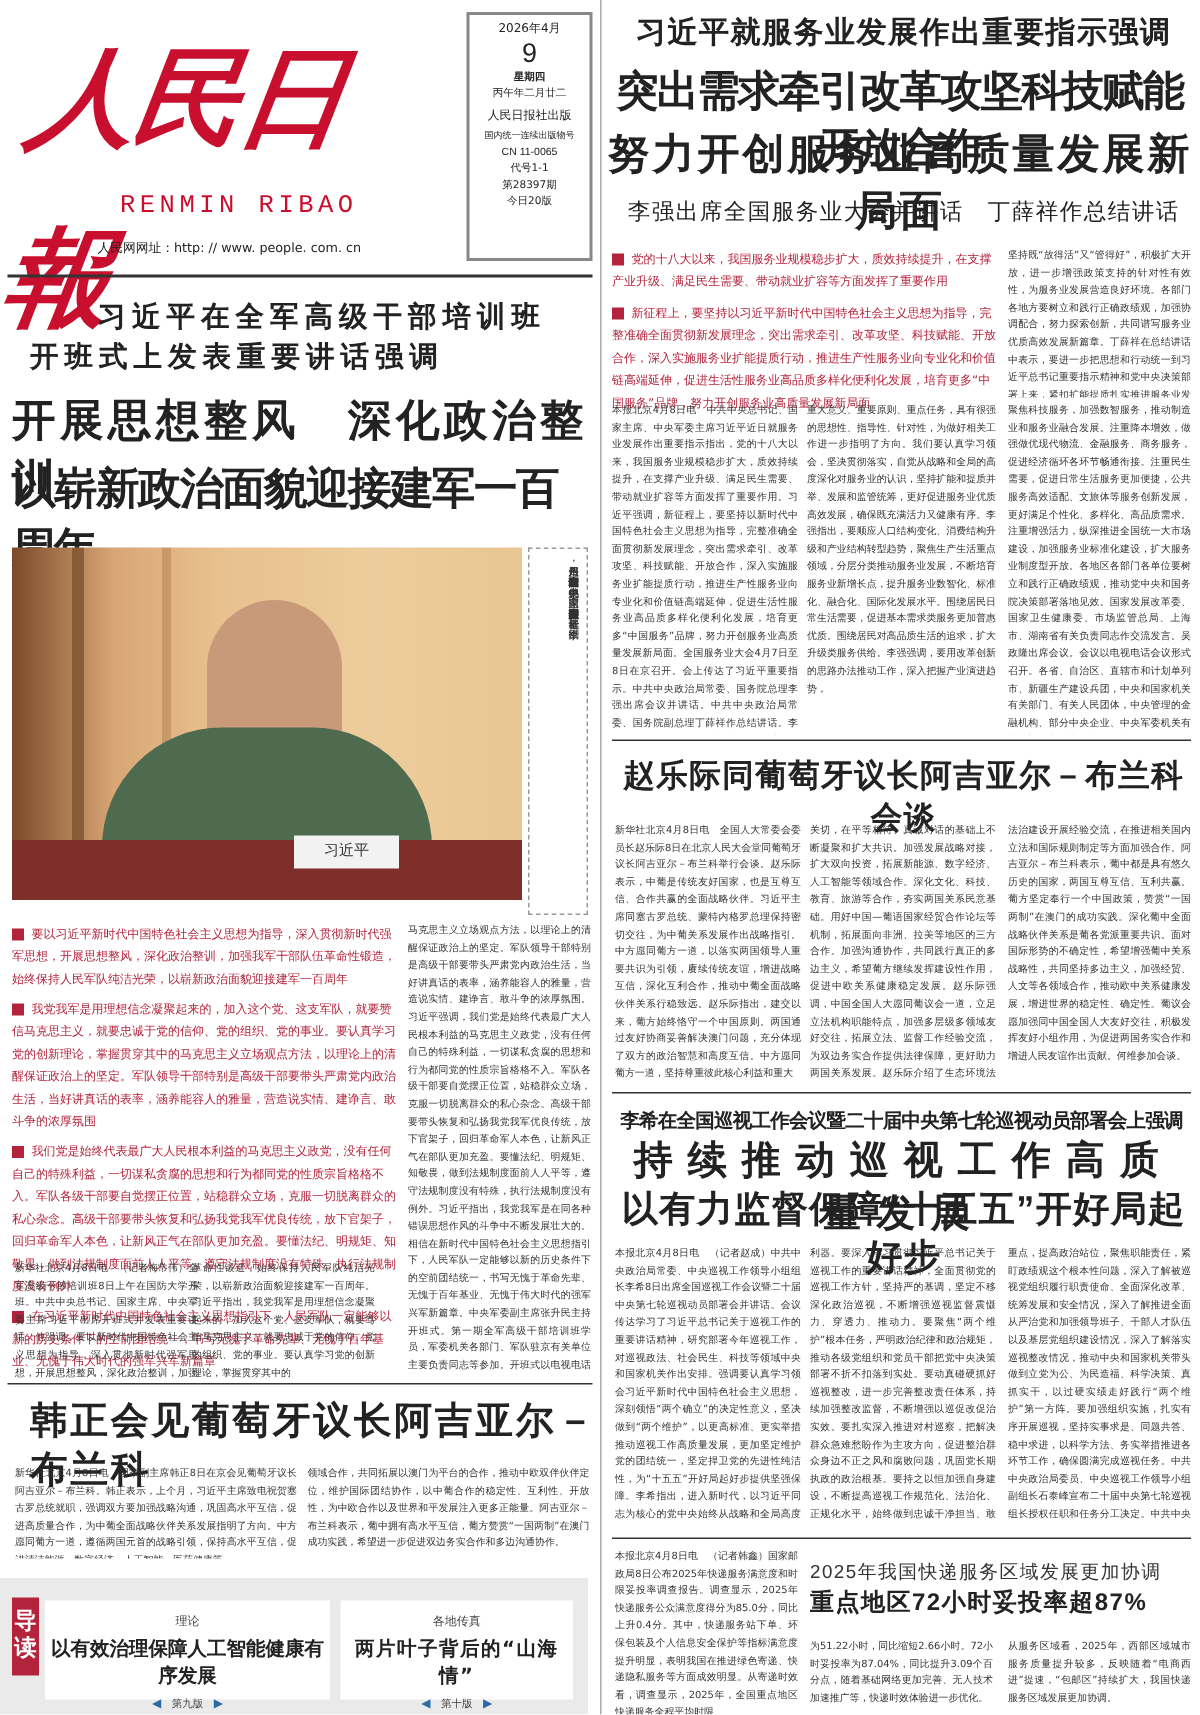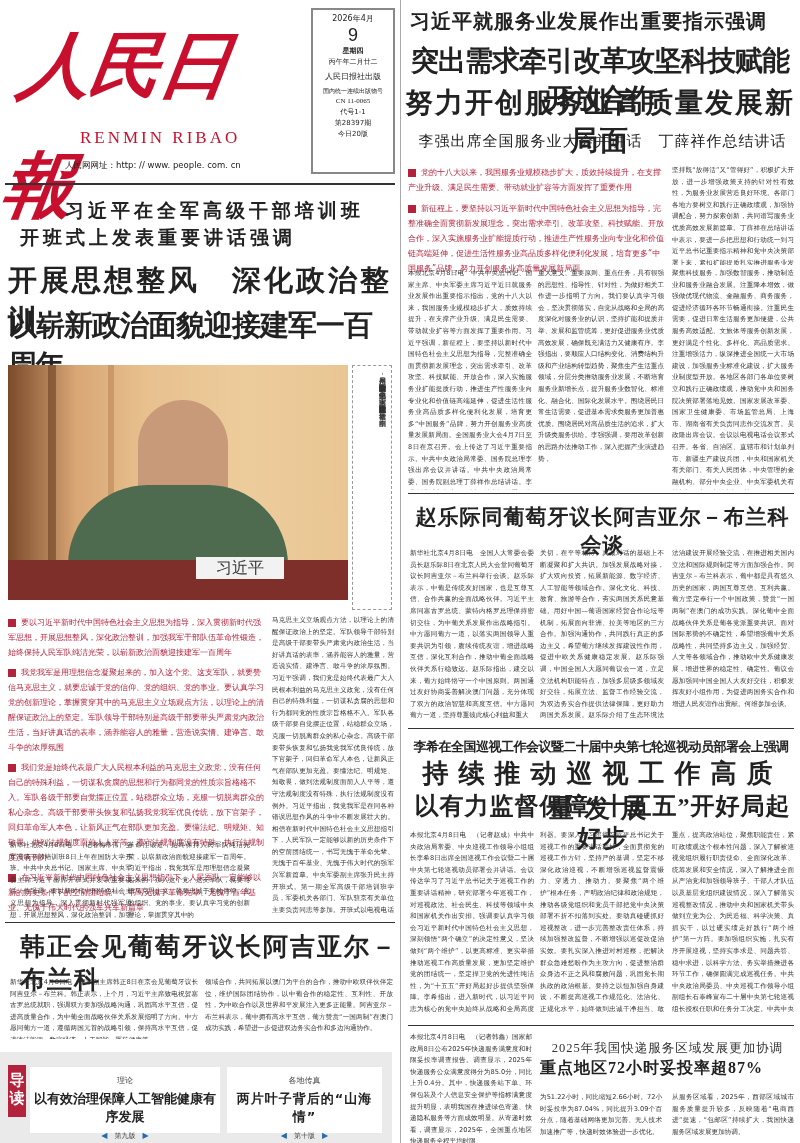--- a/index.html
+++ b/index.html
@@ -1,26 +1,26 @@
 <!DOCTYPE html>
 <html><head>
 <meta charset="utf-8">
 <style>
 *{box-sizing:border-box;margin:0;padding:0}
 body{width:800px;height:1143px;background:#fff;font-family:"DejaVu Sans",sans-serif;color:#222;position:relative;overflow:hidden}
 .abs{position:absolute}
-.serif{font-family:Liberation Serif, serif}
+.serif{font-family:Liberation Sans, sans-serif}
 .masthead-logo{left:20px;top:5px;width:270px;height:120px;color:#c8102e;font-family:"DejaVu Serif",serif;font-size:72px;font-weight:bold;font-style:italic;letter-spacing:-2px;line-height:120px;transform:skewX(-8deg)}
-.masthead-en{left:80px;top:128px;font-size:17px;letter-spacing:3px;color:#c8102e;font-family:Liberation Serif, serif}
+.masthead-en{left:80px;top:128px;font-size:17px;letter-spacing:3px;color:#c8102e;font-family:Liberation Mono, monospace}
 .masthead-url{left:65px;top:160px;font-size:8.5px;color:#222}
 .datebox{left:311px;top:8px;width:84px;height:166px;border:2px solid #888;text-align:center;font-size:7px;line-height:11px;padding-top:3px;color:#222}
 .datebox .day{font-size:18px;line-height:22px;font-family:"Liberation Sans",sans-serif}
 .vline{left:400px;top:0;width:1px;height:1143px;background:#aaa}
 .hrule{height:2px;background:#333}
-.h1-top{left:410px;top:8px;width:385px;font-size:20px;font-weight:bold;text-align:left;letter-spacing:1px}
+.h1-top{left:410px;top:8px;width:385px;font-size:20px;font-weight:bold;text-align:center;letter-spacing:1px}
 .h1-main{left:405px;width:390px;font-size:28px;font-weight:bold;text-align:center;letter-spacing:-1px;line-height:38px}
 .h1-sub{left:410px;top:132px;width:385px;font-size:15px;text-align:center;letter-spacing:1px}
 .summary-red{color:#b3243c;font-size:8px;line-height:15px}
 .sq{display:inline-block;width:8px;height:8px;background:#b3243c;margin-right:5px;vertical-align:middle}
 .bodytext{font-size:6.6px;line-height:11.6px;color:#333;text-align:justify}
 .h2-big{font-size:30px;font-weight:bold;text-align:left;letter-spacing:1px;line-height:40px}
 .photo{left:8px;top:365px;width:340px;height:235px;background:linear-gradient(90deg,#7a4a2a 0%,#d9a675 20%,#e7c08e 40%,#edcc9b 70%,#e9c694 100%);overflow:hidden}
 .caption-vert{left:352px;top:365px;width:40px;height:245px;border:1px dashed #999;writing-mode:vertical-rl;font-size:7px;line-height:12px;padding:6px 3px;color:#333;font-family:"DejaVu Serif",serif}
 .guide-bar{left:0;top:1052px;width:392px;height:91px;background:#eaeaea}
 .guide-tag{left:8px;top:1065px;width:18px;height:52px;background:#b3243c;color:#fff;font-size:15px;font-weight:bold;line-height:18px;text-align:center;padding-top:6px}
@@ -72,21 +72,21 @@
 <div class="abs" style="left:20px;top:225px;width:330px;font-size:19px;font-weight:bold;letter-spacing:4px">开班式上发表重要讲话强调</div>
 <div class="abs h2-big" style="left:8px;top:260px;width:390px;font-size:29px;letter-spacing:3px">开展思想整风　深化政治整训</div>
 <div class="abs h2-big" style="left:8px;top:305px;width:390px;font-size:29px;letter-spacing:-1px">以崭新政治面貌迎接建军一百周年</div>
 
 <div class="abs photo">
   <div class="abs" style="left:40px;top:0;width:8px;height:235px;background:#5b3418;opacity:.5"></div>
   <div class="abs" style="left:100px;top:0;width:6px;height:235px;background:#b27d4c;opacity:.5"></div>
   <div class="abs" style="left:130px;top:35px;width:90px;height:110px;border-radius:45px 45px 20px 20px;background:#c99a7a"></div>
   <div class="abs" style="left:60px;top:120px;width:220px;height:130px;border-radius:80px 80px 0 0;background:#4e6a4f"></div>
   <div class="abs" style="left:0;top:195px;width:340px;height:40px;background:#7e2f2a"></div>
-  <div class="abs serif" style="left:188px;top:192px;width:88px;height:22px;background:#f2f2f2;font-size:16px;text-align:center;line-height:22px;color:#333">习近平</div>
+  <div class="abs serif" style="left:188px;top:192px;width:70px;height:22px;background:#f2f2f2;font-size:10px;text-align:center;line-height:22px;color:#333">习近平</div>
 </div>
 <div class="abs caption-vert">四月八日上午，全军高级干部培训班在国防大学开班。中共中央总书记、国家主席、中央军委主席习近平出席开班式并发表重要讲话。新华社记者　李刚摄</div>
 
 <div class="abs" style="left:8px;top:615px;width:258px">
   <div class="summary-red" style="margin-bottom:5px"><span class="sq"></span><span>要以习近平新时代中国特色社会主义思想为指导，深入贯彻新时代强军思想，开展思想整风，深化政治整训，加强我军干部队伍革命性锻造，始终保持人民军队纯洁光荣，以崭新政治面貌迎接建军一百周年</span></div>
   <div class="summary-red" style="margin-bottom:5px"><span class="sq"></span><span>我党我军是用理想信念凝聚起来的，加入这个党、这支军队，就要赞信马克思主义，就要忠诚于党的信仰、党的组织、党的事业。要认真学习党的创新理论，掌握贯穿其中的马克思主义立场观点方法，以理论上的清醒保证政治上的坚定。军队领导干部特别是高级干部要带头严肃党内政治生活，当好讲真话的表率，涵养能容人的雅量，营造说实情、建诤言、敢斗争的浓厚氛围</span></div>
   <div class="summary-red" style="margin-bottom:5px"><span class="sq"></span><span>我们党是始终代表最广大人民根本利益的马克思主义政党，没有任何自己的特殊利益，一切谋私贪腐的思想和行为都同党的性质宗旨格格不入。军队各级干部要自觉摆正位置，站稳群众立场，克服一切脱离群众的私心杂念。高级干部要带头恢复和弘扬我党我军优良传统，放下官架子，回归革命军人本色，让新风正气在部队更加充盈。要懂法纪、明规矩、知敬畏，做到法规制度面前人人平等，遵守法规制度没有特殊，执行法规制度没有例外</span></div>
   <div class="summary-red"><span class="sq"></span><span>在习近平新时代中国特色社会主义思想指引下，人民军队一定能够以新的历史条件下的空前团结统一，书写无愧于革命先辈、无愧于百年基业、无愧于伟大时代的强军兴军新篇章</span></div>
 </div>
 <div class="abs bodytext" style="left:272px;top:615px;width:122px;height:300px;overflow:hidden">马克思主义立场观点方法，以理论上的清醒保证政治上的坚定。军队领导干部特别是高级干部要带头严肃党内政治生活，当好讲真话的表率，涵养能容人的雅量，营造说实情、建诤言、敢斗争的浓厚氛围。习近平强调，我们党是始终代表最广大人民根本利益的马克思主义政党，没有任何自己的特殊利益，一切谋私贪腐的思想和行为都同党的性质宗旨格格不入。军队各级干部要自觉摆正位置，站稳群众立场，克服一切脱离群众的私心杂念。高级干部要带头恢复和弘扬我党我军优良传统，放下官架子，回归革命军人本色，让新风正气在部队更加充盈。要懂法纪、明规矩、知敬畏，做到法规制度面前人人平等，遵守法规制度没有特殊，执行法规制度没有例外。习近平指出，我党我军是在同各种错误思想作风的斗争中不断发展壮大的。相信在新时代中国特色社会主义思想指引下，人民军队一定能够以新的历史条件下的空前团结统一，书写无愧于革命先辈、无愧于百年基业、无愧于伟大时代的强军兴军新篇章。中央军委副主席张升民主持开班式。第一期全军高级干部培训班学员，军委机关各部门、军队驻京有关单位主要负责同志等参加。开班式以电视电话会议形式组织，在全军相关军级以上单位设分会场。</div>
@@ -120,16 +120,16 @@
 <div class="abs hrule" style="left:408px;top:728px;width:386px;height:1px"></div>
 <div class="abs" style="left:406px;top:738px;width:390px;font-size:13px;font-weight:bold;letter-spacing:-0.5px;text-align:center">李希在全国巡视工作会议暨二十届中央第七轮巡视动员部署会上强调</div>
 <div class="abs serif" style="left:410px;top:756px;width:385px;font-size:26px;font-weight:bold;letter-spacing:10px;text-align:center">持续推动巡视工作高质量发展</div>
 <div class="abs serif" style="left:410px;top:790px;width:385px;font-size:24px;font-weight:bold;letter-spacing:1px;text-align:center">以有力监督保障“十五五”开好局起好步</div>
 <div class="abs bodytext" style="left:410px;top:830px;width:124px;height:185px;overflow:hidden">本报北京4月8日电　（记者赵成）中共中央政治局常委、中央巡视工作领导小组组长李希8日出席全国巡视工作会议暨二十届中央第七轮巡视动员部署会并讲话。会议传达学习了习近平总书记关于巡视工作的重要讲话精神，研究部署今年巡视工作，对巡视政法、社会民生、科技等领域中央和国家机关作出安排。强调要认真学习领会习近平新时代中国特色社会主义思想，深刻领悟“两个确立”的决定性意义，坚决做到“两个维护”，以更高标准、更实举措推动巡视工作高质量发展，更加坚定维护党的团结统一，坚定捍卫党的先进性纯洁性，为“十五五”开好局起好步提供坚强保障。李希指出，进入新时代，以习近平同志为核心的党中央始终从战略和全局高度谋划推进巡视工作，巡视监督成为管党治党的利剑、治国理政的</div>
 <div class="abs bodytext" style="left:540px;top:830px;width:124px;height:185px;overflow:hidden">利器。要深入学习贯彻习近平总书记关于巡视工作的重要讲话精神，全面贯彻党的巡视工作方针，坚持严的基调，坚定不移深化政治巡视，不断增强巡视监督震慑力、穿透力、推动力。要聚焦“两个维护”根本任务，严明政治纪律和政治规矩，推动各级党组织和党员干部把党中央决策部署不折不扣落到实处。要动真碰硬抓好巡视整改，进一步完善整改责任体系，持续加强整改监督，不断增强以巡促改促治实效。要扎实深入推进对村巡察，把解决群众急难愁盼作为主攻方向，促进整治群众身边不正之风和腐败问题，巩固党长期执政的政治根基。要持之以恒加强自身建设，不断提高巡视工作规范化、法治化、正规化水平，始终做到忠诚干净担当、敢于善于斗争。李希强调，要准确把握本轮巡视</div>
 <div class="abs bodytext" style="left:672px;top:830px;width:122px;height:185px;overflow:hidden">重点，提高政治站位，聚焦职能责任，紧盯政绩观这个根本性问题，深入了解被巡视党组织履行职责使命、全面深化改革、统筹发展和安全情况，深入了解推进全面从严治党和加强领导班子、干部人才队伍以及基层党组织建设情况，深入了解落实巡视整改情况，推动中央和国家机关带头做到立党为公、为民造福、科学决策、真抓实干，以过硬实绩走好践行“两个维护”第一方阵。要加强组织实施，扎实有序开展巡视，坚持实事求是、同题共答、稳中求进，以科学方法、务实举措推进各环节工作，确保圆满完成巡视任务。中共中央政治局委员、中央巡视工作领导小组副组长石泰峰宣布二十届中央第七轮巡视组长授权任职和任务分工决定。中共中央书记处书记、中央巡视工作领导小组副组长刘金国主持会议。</div>
 
 <div class="abs hrule" style="left:408px;top:1025px;width:386px;height:1px"></div>
 <div class="abs bodytext" style="left:410px;top:1032px;width:122px;height:111px;overflow:hidden">本报北京4月8日电　（记者韩鑫）国家邮政局8日公布2025年快递服务满意度和时限妥投率调查报告。调查显示，2025年快递服务公众满意度得分为85.0分，同比上升0.4分。其中，快递服务站下单、环保包装及个人信息安全保护等指标满意度提升明显，表明我国在推进绿色寄递、快递隐私服务等方面成效明显。从寄递时效看，调查显示，2025年，全国重点地区快递服务全程平均时限</div>
-<div class="abs serif" style="left:540px;top:1040px;width:255px;font-size:12.5px;text-align:center;color:#333;letter-spacing:1px">2025年我国快递服务区域发展更加协调</div>
+<div class="abs serif" style="left:540px;top:1040px;width:255px;font-size:12.5px;text-align:left;color:#333;letter-spacing:1px">2025年我国快递服务区域发展更加协调</div>
 <div class="abs serif" style="left:540px;top:1058px;width:255px;font-size:16px;font-weight:bold;text-align:left;letter-spacing:1px">重点地区72小时妥投率超87%</div>
 <div class="abs bodytext" style="left:540px;top:1092px;width:122px;height:51px;overflow:hidden">为51.22小时，同比缩短2.66小时。72小时妥投率为87.04%，同比提升3.09个百分点，随着基础网络更加完善、无人技术加速推广等，快递时效体验进一步优化。</div>
 <div class="abs bodytext" style="left:672px;top:1092px;width:122px;height:51px;overflow:hidden">从服务区域看，2025年，西部区域城市服务质量提升较多，反映随着“电商西进”提速，“包邮区”持续扩大，我国快递服务区域发展更加协调。</div>
 
 </body></html>

